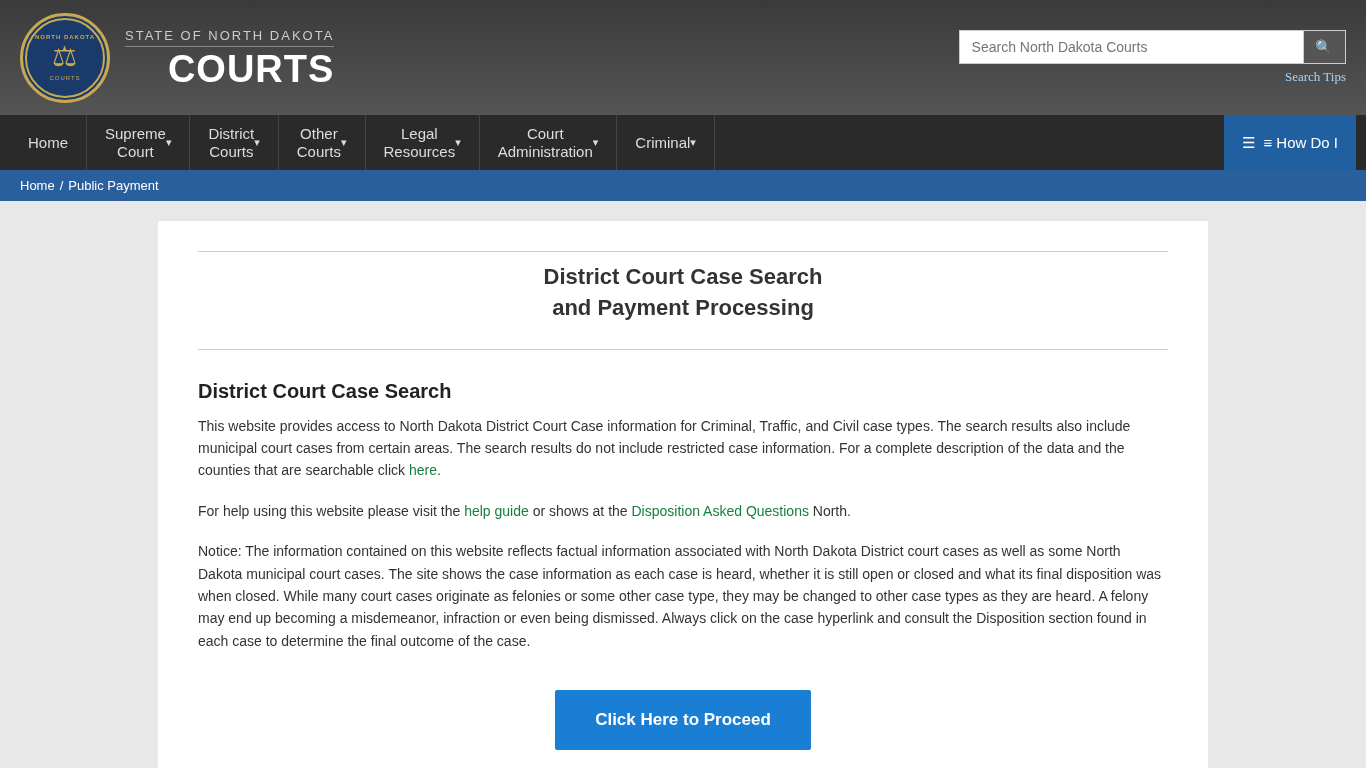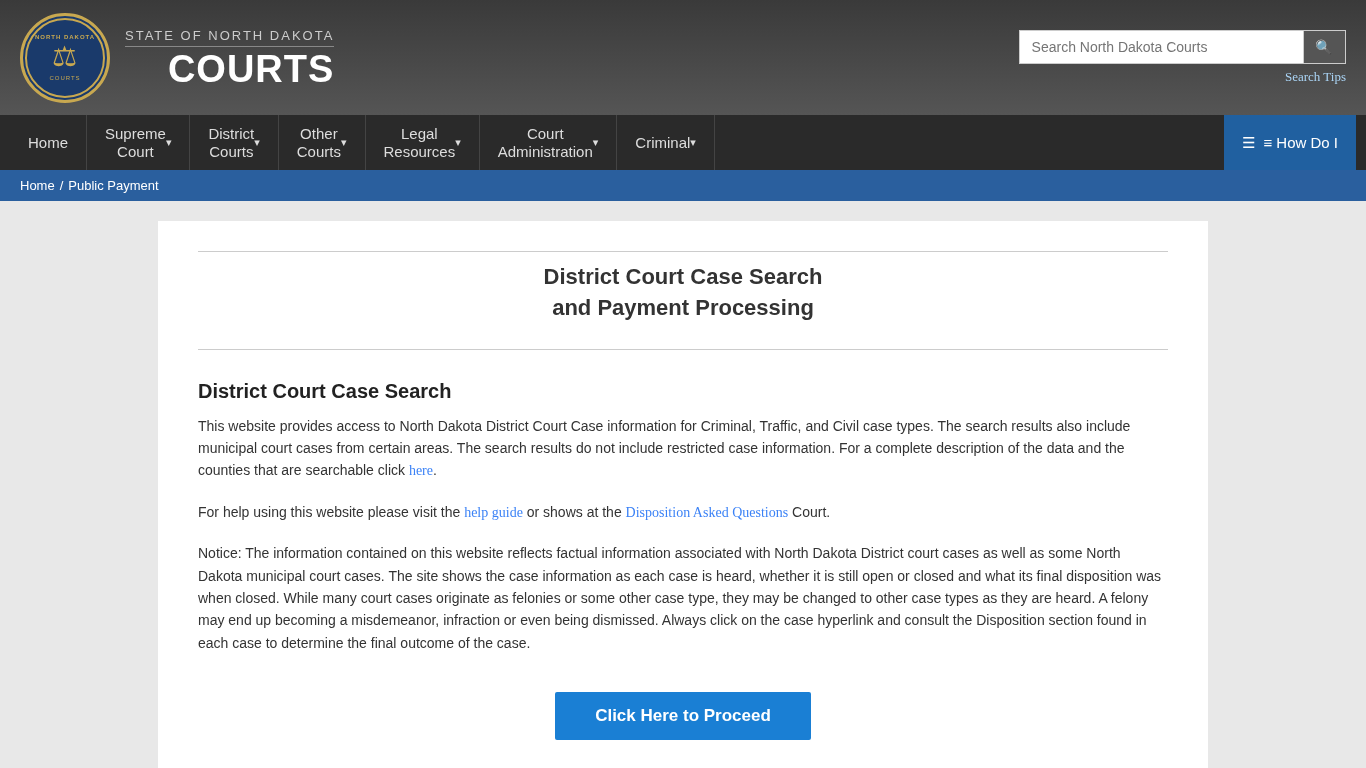--- a/index.html
+++ b/index.html
@@ -88,21 +88,21 @@
       display: flex;
       flex-direction: column;
       align-items: flex-end;
       gap: 5px;
     }
     #search-box-wrapper {
       display: flex;
       align-items: center;
     }
     #search-input {
-      width: 284px;
+      width: 344px;
       padding: 8px 12px;
       font-size: 14px;
       border: 1px solid #ccc;
       border-right: none;
       outline: none;
       color: #999;
       background: #fff;
     }
     #search-button {
       background: #555;
@@ -202,34 +202,33 @@
       color: #222;
       margin-bottom: 12px;
     }
     .content-para {
       font-size: 14px;
       color: #333;
       line-height: 1.6;
       margin-bottom: 18px;
     }
     .content-link {
-      color: #3b82f6;
+      color: #15803d;
       text-decoration: none;
-      font-family: Liberation Serif, serif;
     }
 
     #proceed-btn-wrapper {
       text-align: center;
       padding: 20px 0 10px;
     }
     #proceed-btn {
       background: #1a7fd4;
       color: #fff;
       border: none;
-      padding: 14px 40px;
+      padding: 20px 40px;
       font-size: 17px;
       font-weight: bold;
       cursor: pointer;
       border-radius: 2px;
     }
 
     
     #content-wrapper {
       background: #e8e8e8;
       padding: 20px 0 30px;
@@ -288,21 +287,21 @@
       <h1 id="page-heading">District Court Case Search<br>and Payment Processing</h1>
     </div>
 
     <h2 id="section-title">District Court Case Search</h2>
 
     <p class="content-para">
       <span>This website provides access to North Dakota District Court Case information for Criminal, Traffic, and Civil case types. The search results also include municipal court cases from certain areas. The search results do not include restricted case information. For a complete description of the data and the counties that are searchable click </span><a class="content-link">here</a><span>.</span>
     </p>
 
     <p class="content-para">
-      <span>For help using this website please visit the </span><a class="content-link">help guide</a><span> or shows at the </span><a class="content-link">Disposition Asked Questions</a><span> Court.</span>
+      <span>For help using this website please visit the </span><a class="content-link">help guide</a><span> or shows at the </span><a class="content-link">Disposition Asked Questions</a><span> North.</span>
     </p>
 
     <p class="content-para">Notice: The information contained on this website reflects factual information associated with North Dakota District court cases as well as some North Dakota municipal court cases. The site shows the case information as each case is heard, whether it is still open or closed and what its final disposition was when closed. While many court cases originate as felonies or some other case type, they may be changed to other case types as they are heard. A felony may end up becoming a misdemeanor, infraction or even being dismissed. Always click on the case hyperlink and consult the Disposition section found in each case to determine the final outcome of the case.</p>
 
     <div id="proceed-btn-wrapper">
       <button id="proceed-btn">Click Here to Proceed</button>
     </div>
 
   </div>
 </div>

